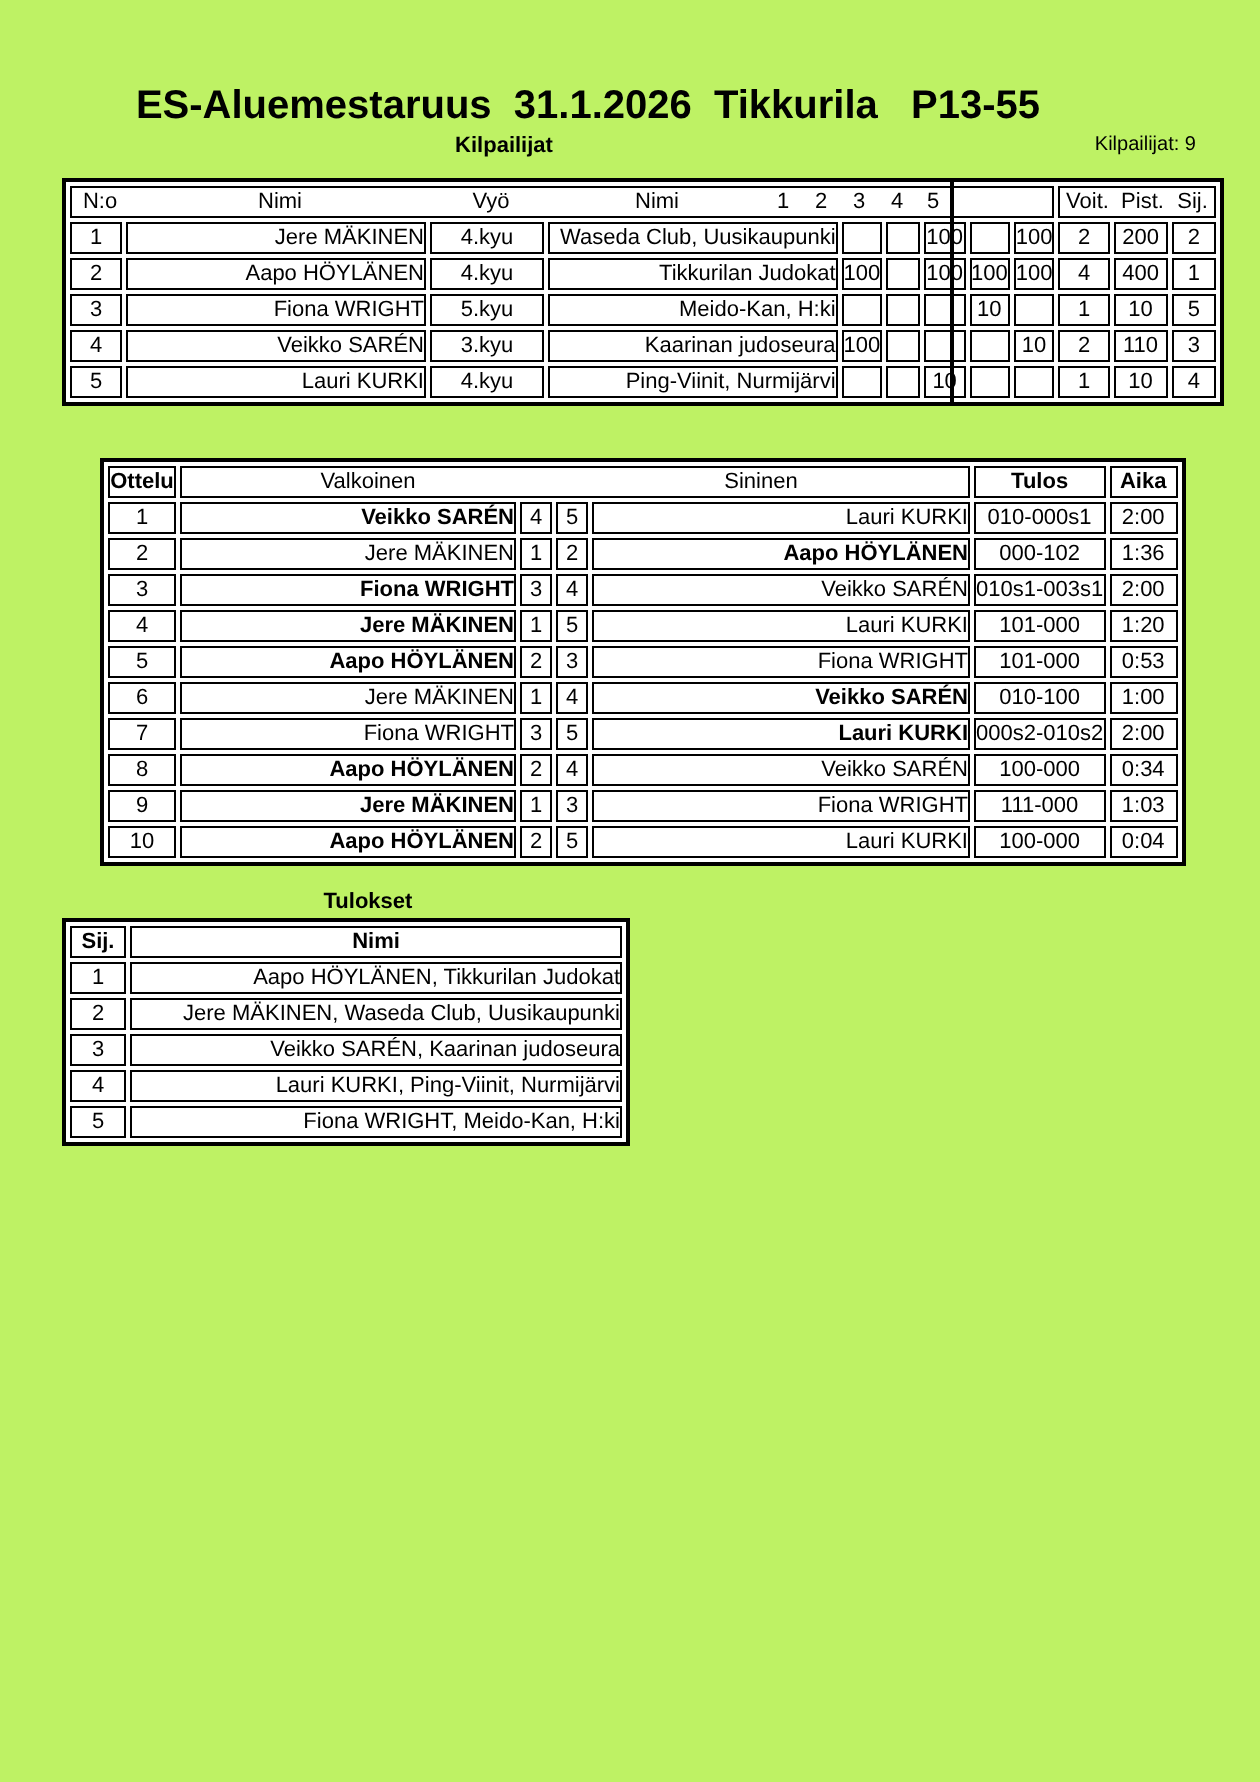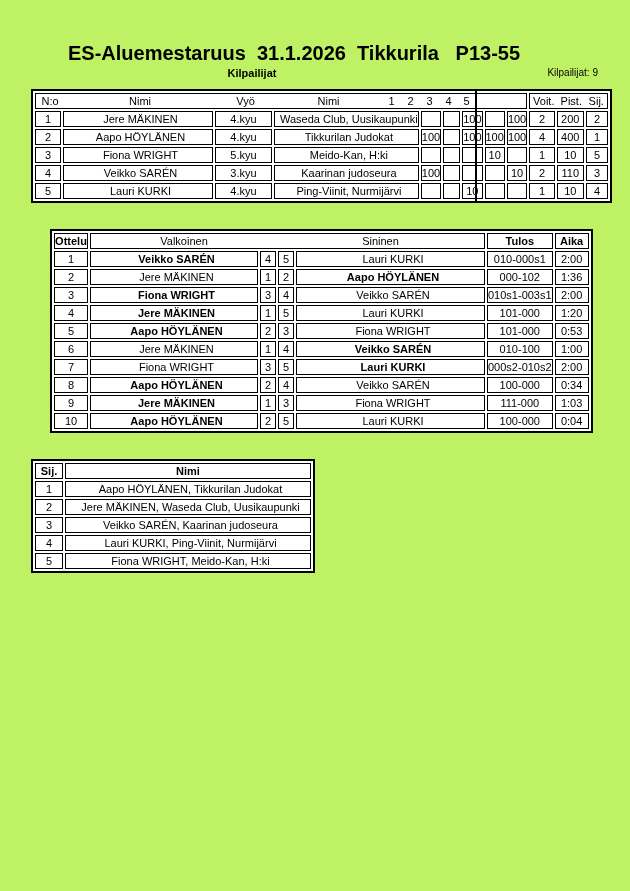--- a/index.html
+++ b/index.html
@@ -16,21 +16,21 @@
   .sec-label{font-size:11px;font-weight:bold;text-align:center;width:200px;white-space:nowrap;}
   .lbl-kilpailijat{left:152px;top:67px;}
   .lbl-ottelut{left:201px;top:213px;}
   .lbl-tulokset{left:84px;top:445px;}
   .count-label{right:32px;top:67px;font-size:10px;white-space:nowrap;}
 
   table{border-collapse:separate;border-spacing:2px;border:2px solid #000;table-layout:fixed;background:#fff;}
   td{border:1px solid #000;font-size:11px;line-height:14px;padding:0;vertical-align:middle;
      white-space:nowrap;overflow:visible;box-sizing:border-box;height:16px;text-align:center;}
   td.hc{font-weight:bold;}
-  td.nm{text-align:center;padding-left:5px;}
+  td.nm{text-align:right;padding-left:5px;}
   .bold{font-weight:bold;}
   .hflex{display:flex;align-items:center;height:100%;}
   .hseg{display:inline-block;text-align:center;font-weight:normal;font-size:11px;overflow:visible;white-space:nowrap;}
   .tbl-wrap{position:absolute;}
   .vline{position:absolute;width:2px;background:#000;top:0;bottom:0;}
   .t1-wrap{left:31px;top:89px;}
   .t2-wrap{left:30px;top:229px;padding-left:20px;}
   .t3-wrap{left:31px;top:459px;}
 </style>
 </head>
@@ -268,20 +268,21 @@
         <td>2</td>
         <td>5</td>
         <td class="nm s-name">Lauri KURKI</td>
         <td>100-000</td>
         <td>0:04</td>
       </tr>
     </tbody>
       </table>
   </div>
 
+  <div class="abs sec-label lbl-tulokset">Tulokset</div>
 
   <div class="tbl-wrap t3-wrap">
     <table>
       <colgroup>
         <col style="width:28px">
           <col style="width:246px">
       </colgroup>
       <tbody>
           <tr>
         <td class="hc">Sij.</td>

